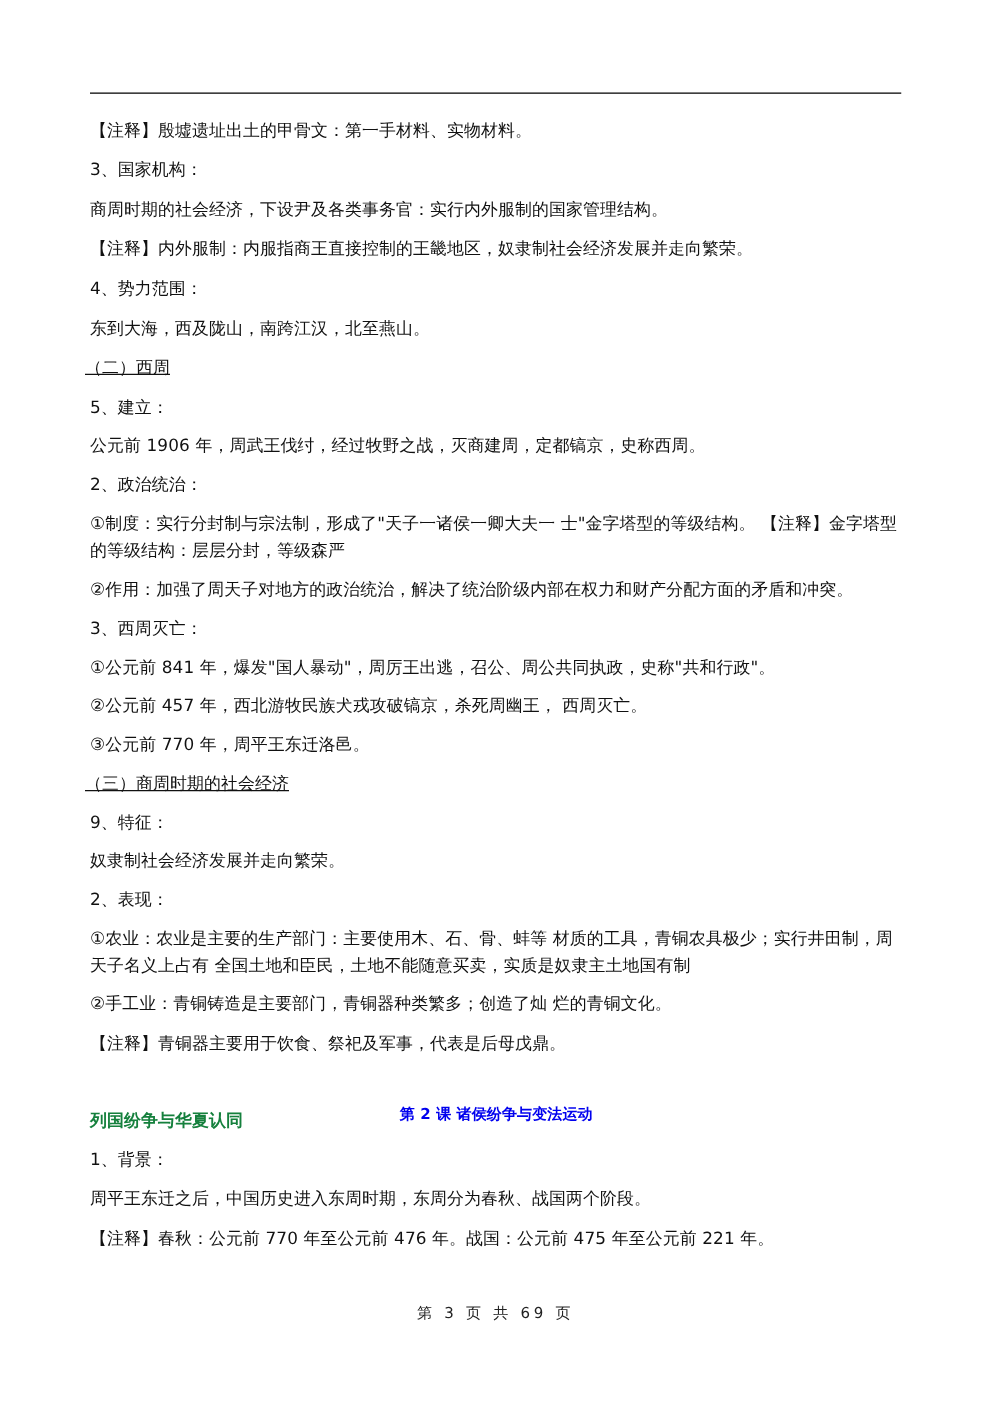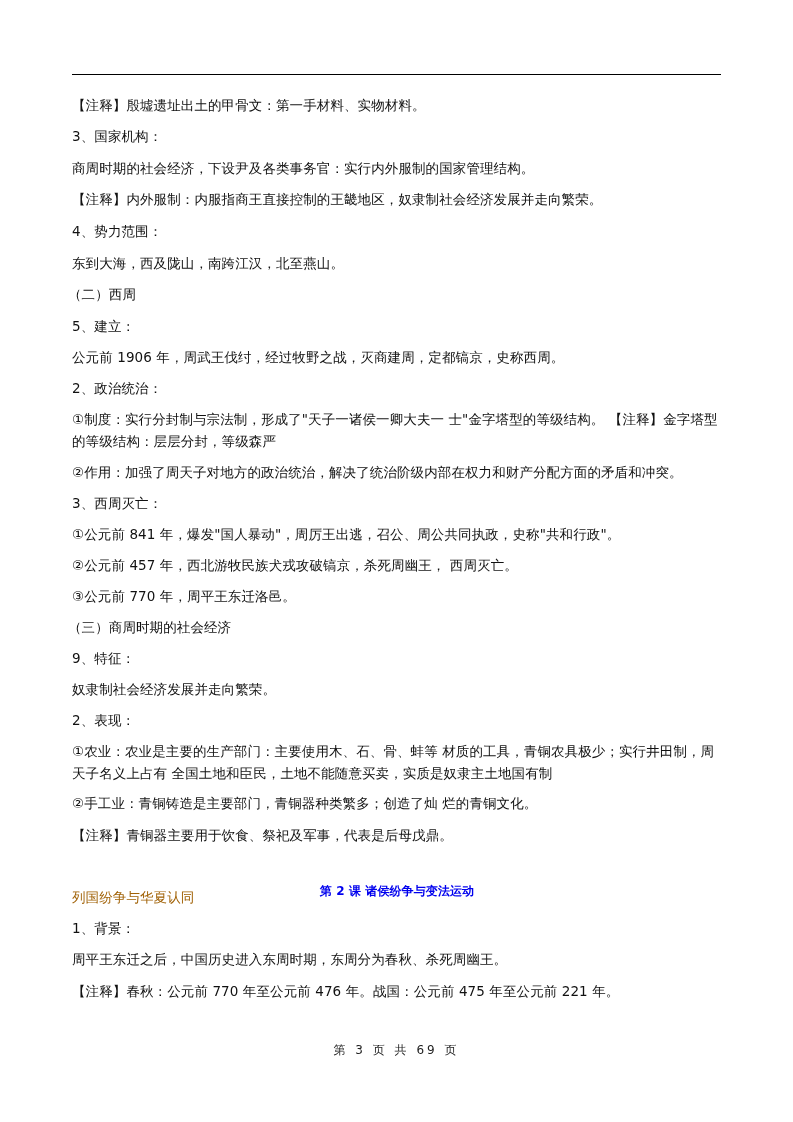--- a/index.html
+++ b/index.html
@@ -12,27 +12,27 @@
       position: absolute; left: 72px; top: 74px; width: 649px; height: 0;
       border-top: 1.2px solid #000000;
     }
     .content { position: absolute; left: 72px; top: 0; width: 650px; }
     .line {
       position: absolute; left: 0; width: 650px;
       font-size: 13.5px; line-height: 22px; white-space: nowrap;
       letter-spacing: 0.1px;
     }
     .line.wrap { white-space: normal; line-height: 22px; }
-    .line.indent-paren { left: -4px; }
+    .line.indent-paren { left: -4px; text-decoration: underline; }
     .title-blue {
       color: #0000ee; font-weight: bold; text-align: center;
       font-size: 12px;
       margin-top: 25px;
     }
-    .heading-blue { color: #a16207; font-weight: normal; font-size: 13.5px; }
+    .heading-blue { color: #15803d; font-weight: bold; font-size: 13.5px; }
     .footer {
       position: absolute; top: 1042px; left: 0; width: 793px;
       text-align: center; font-size: 12px; color: #222222;
       letter-spacing: 3px;
     }
   </style>
 </head>
 <body>
 
 <div class="header-rule"></div>
@@ -57,17 +57,17 @@
   <div class="line indent-paren" style="top:616px">（三）商周时期的社会经济</div>
   <div class="line" style="top:647px">9、特征：</div>
   <div class="line" style="top:678px">奴隶制社会经济发展并走向繁荣。</div>
   <div class="line" style="top:709px">2、表现：</div>
   <div class="line wrap" style="top:740px">①农业：农业是主要的生产部门：主要使用木、石、骨、蚌等 材质的工具，青铜农具极少；实行井田制，周天子名义上占有  全国土地和臣民，土地不能随意买卖，实质是奴隶主土地国有制</div>
   <div class="line" style="top:792px">②手工业：青铜铸造是主要部门，青铜器种类繁多；创造了灿 烂的青铜文化。</div>
   <div class="line" style="top:824px">【注释】青铜器主要用于饮食、祭祀及军事，代表是后母戊鼎。</div>
   <div class="line title-blue" style="top:855px">第 2 课  诸侯纷争与变法运动</div>
   <div class="line heading-blue" style="top:886px">列国纷争与华夏认同</div>
   <div class="line" style="top:917px">1、背景：</div>
-  <div class="line" style="top:948px">周平王东迁之后，中国历史进入东周时期，东周分为春秋、杀死周幽王。</div>
+  <div class="line" style="top:948px">周平王东迁之后，中国历史进入东周时期，东周分为春秋、战国两个阶段。</div>
   <div class="line" style="top:980px">【注释】春秋：公元前 770 年至公元前 476 年。战国：公元前 475 年至公元前 221 年。</div>
 </div>
 
 <div class="footer">第 3 页 共 69 页</div>
 
 </body></html>

